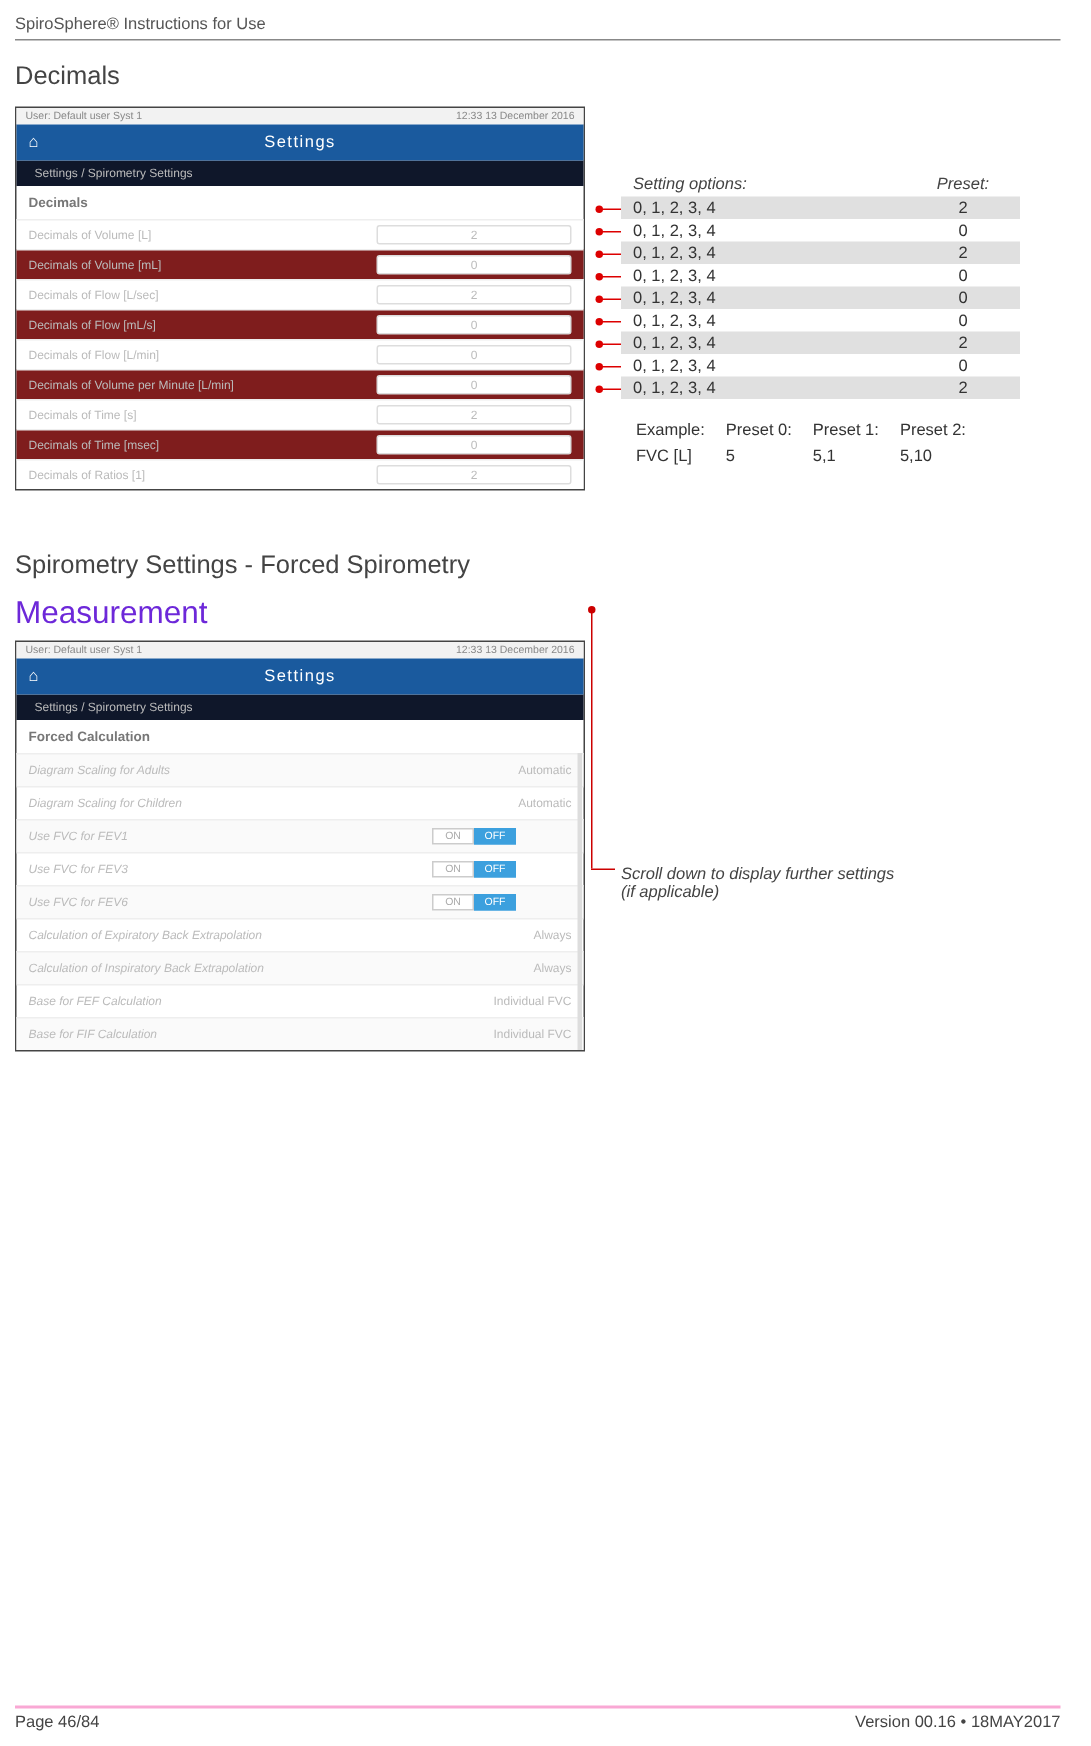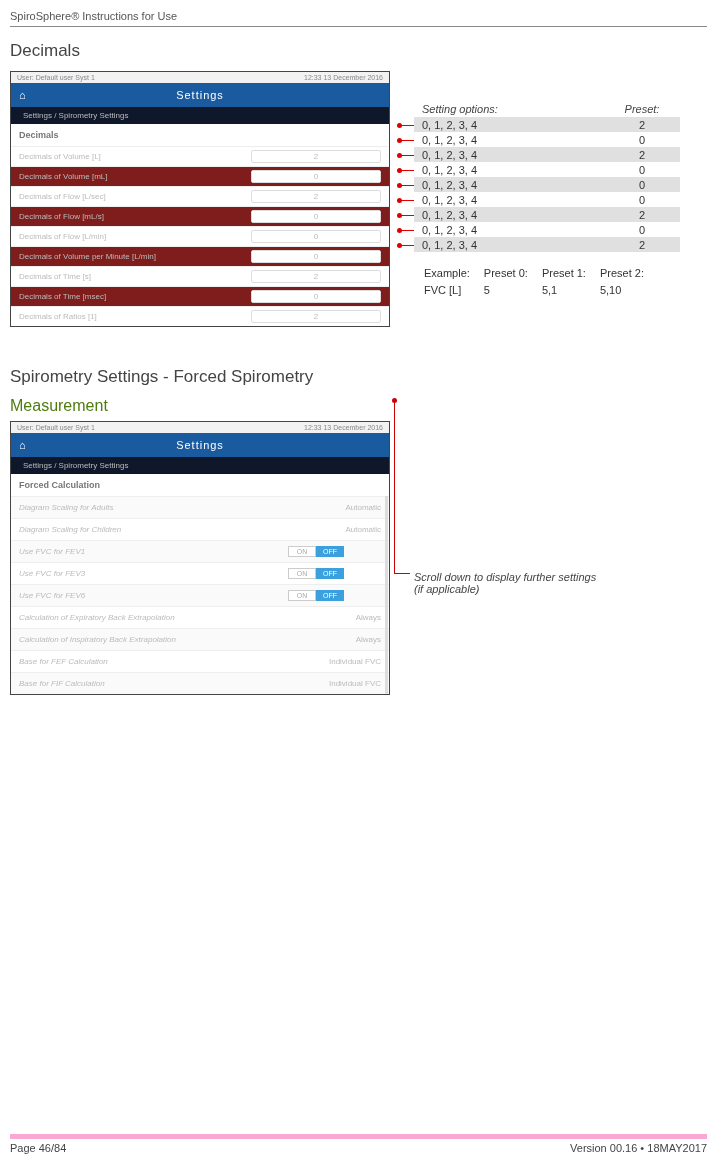--- a/index.html
+++ b/index.html
@@ -18,21 +18,21 @@
       height: 100%;
     }
     .header-doc {
       font-size: 11px;
       color: #555;
       padding-bottom: 4px;
       border-bottom: 1px solid #888;
       margin-bottom: 14px;
     }
     .h2 { font-size: 17px; color: #444; margin-bottom: 10px; }
-    .h3 { font-size: 16px; color: #4d7c0f; margin: 10px 0 6px; }
+    .h3 { font-size: 21px; color: #6d28d9; margin: 10px 0 6px; }
     .screenshot {
       width: 380px;
       border: 1.5px solid #444;
       background: #fff;
       font-size: 8px;
       color: #bbb;
     }
     .statusbar {
       display: flex; justify-content: space-between;
       background: #f2f2f2; color: #888;
@@ -53,21 +53,21 @@
     .row:nth-child(odd){ background:#fff;}
     .row .label { flex: 1; color: #bbb; }
     .row .val-box {
       width: 130px; text-align: center;
       border: 1px solid #ddd; padding: 1px 0; border-radius: 2px;
       background: #fff; color:#bbb; font-size:8px;
     }
     .toggle { width:130px; display:flex; justify-content:center; gap:0; }
     .tog { width:28px; text-align:center; font-size:7px; padding:1px 0; border:1px solid #ccc; background:#fff; color:#aaa;}
     .tog.active{ background:#3ca0de; border-color:#3ca0de; color:#fff;}
-    .right-table { margin-top: 30px; font-size: 11px; }
+    .right-table { margin-top: 44px; font-size: 11px; }
     .right-table .head { display:flex; padding: 2px 8px; font-style: italic; color:#444;}
     .right-table .head .c1{ width:190px;}
     .right-table .head .c2{ width:60px; text-align:center;}
     .rt-row { display:flex; padding: 1.5px 8px; position:relative; align-items:center;}
     .rt-row.stripe { background:#e0e0e0;}
     .rt-row .c1 { width:190px;}
     .rt-row .c2 { width:60px; text-align:center;}
     .connector { position:absolute; left:-14px; width:14px; height:1px; background:#d00; top:50%;}
     .connector::before{ content:''; position:absolute; left:-3px; top:-2px; width:5px; height:5px; border-radius:50%; background:#d00;}
     .example-block { font-size:11px; color:#333; margin-top:12px; padding-left:8px; line-height:1.4;}
@@ -77,21 +77,21 @@
     .scroll-line { position:relative; }
     .scroll-line::before{
       content:''; position:absolute; left:-20px; top:-170px; width:1px; height:172px; background:#c00;
     }
     .scroll-line::after{
       content:''; position:absolute; left:-20px; top:2px; width:16px; height:1px; background:#c00;
     }
     .scroll-dot{ position:absolute; left:-22px; top:-173px; width:5px; height:5px; border-radius:50%; background:#c00;}
     .footer {
       position:absolute; bottom:10px; left:10px; right:20px;
-      border-top:5px solid #f9a8d4; padding-top:3px;
+      border-top:2px solid #f9a8d4; padding-top:3px;
       display:flex; justify-content:space-between; font-size:11px; color:#444;
     }
     .spacer-heading { margin-top: 40px; }
     .rows-container .rowf{
       display:flex; align-items:center; border-top:1px solid #eee;
       padding:3px 8px; height:22px;}
     .rows-container .rowf:nth-child(even){background:#fafafa;}
     .rowf .label{flex:1; color:#bbb;font-style:italic;}
     .v-scrollbar-hint{ position:absolute; right:1px; top:0; bottom:0; width:3px; background:#ddd;}
     .screenshot-wrap{ position:relative; display:inline-block;}

